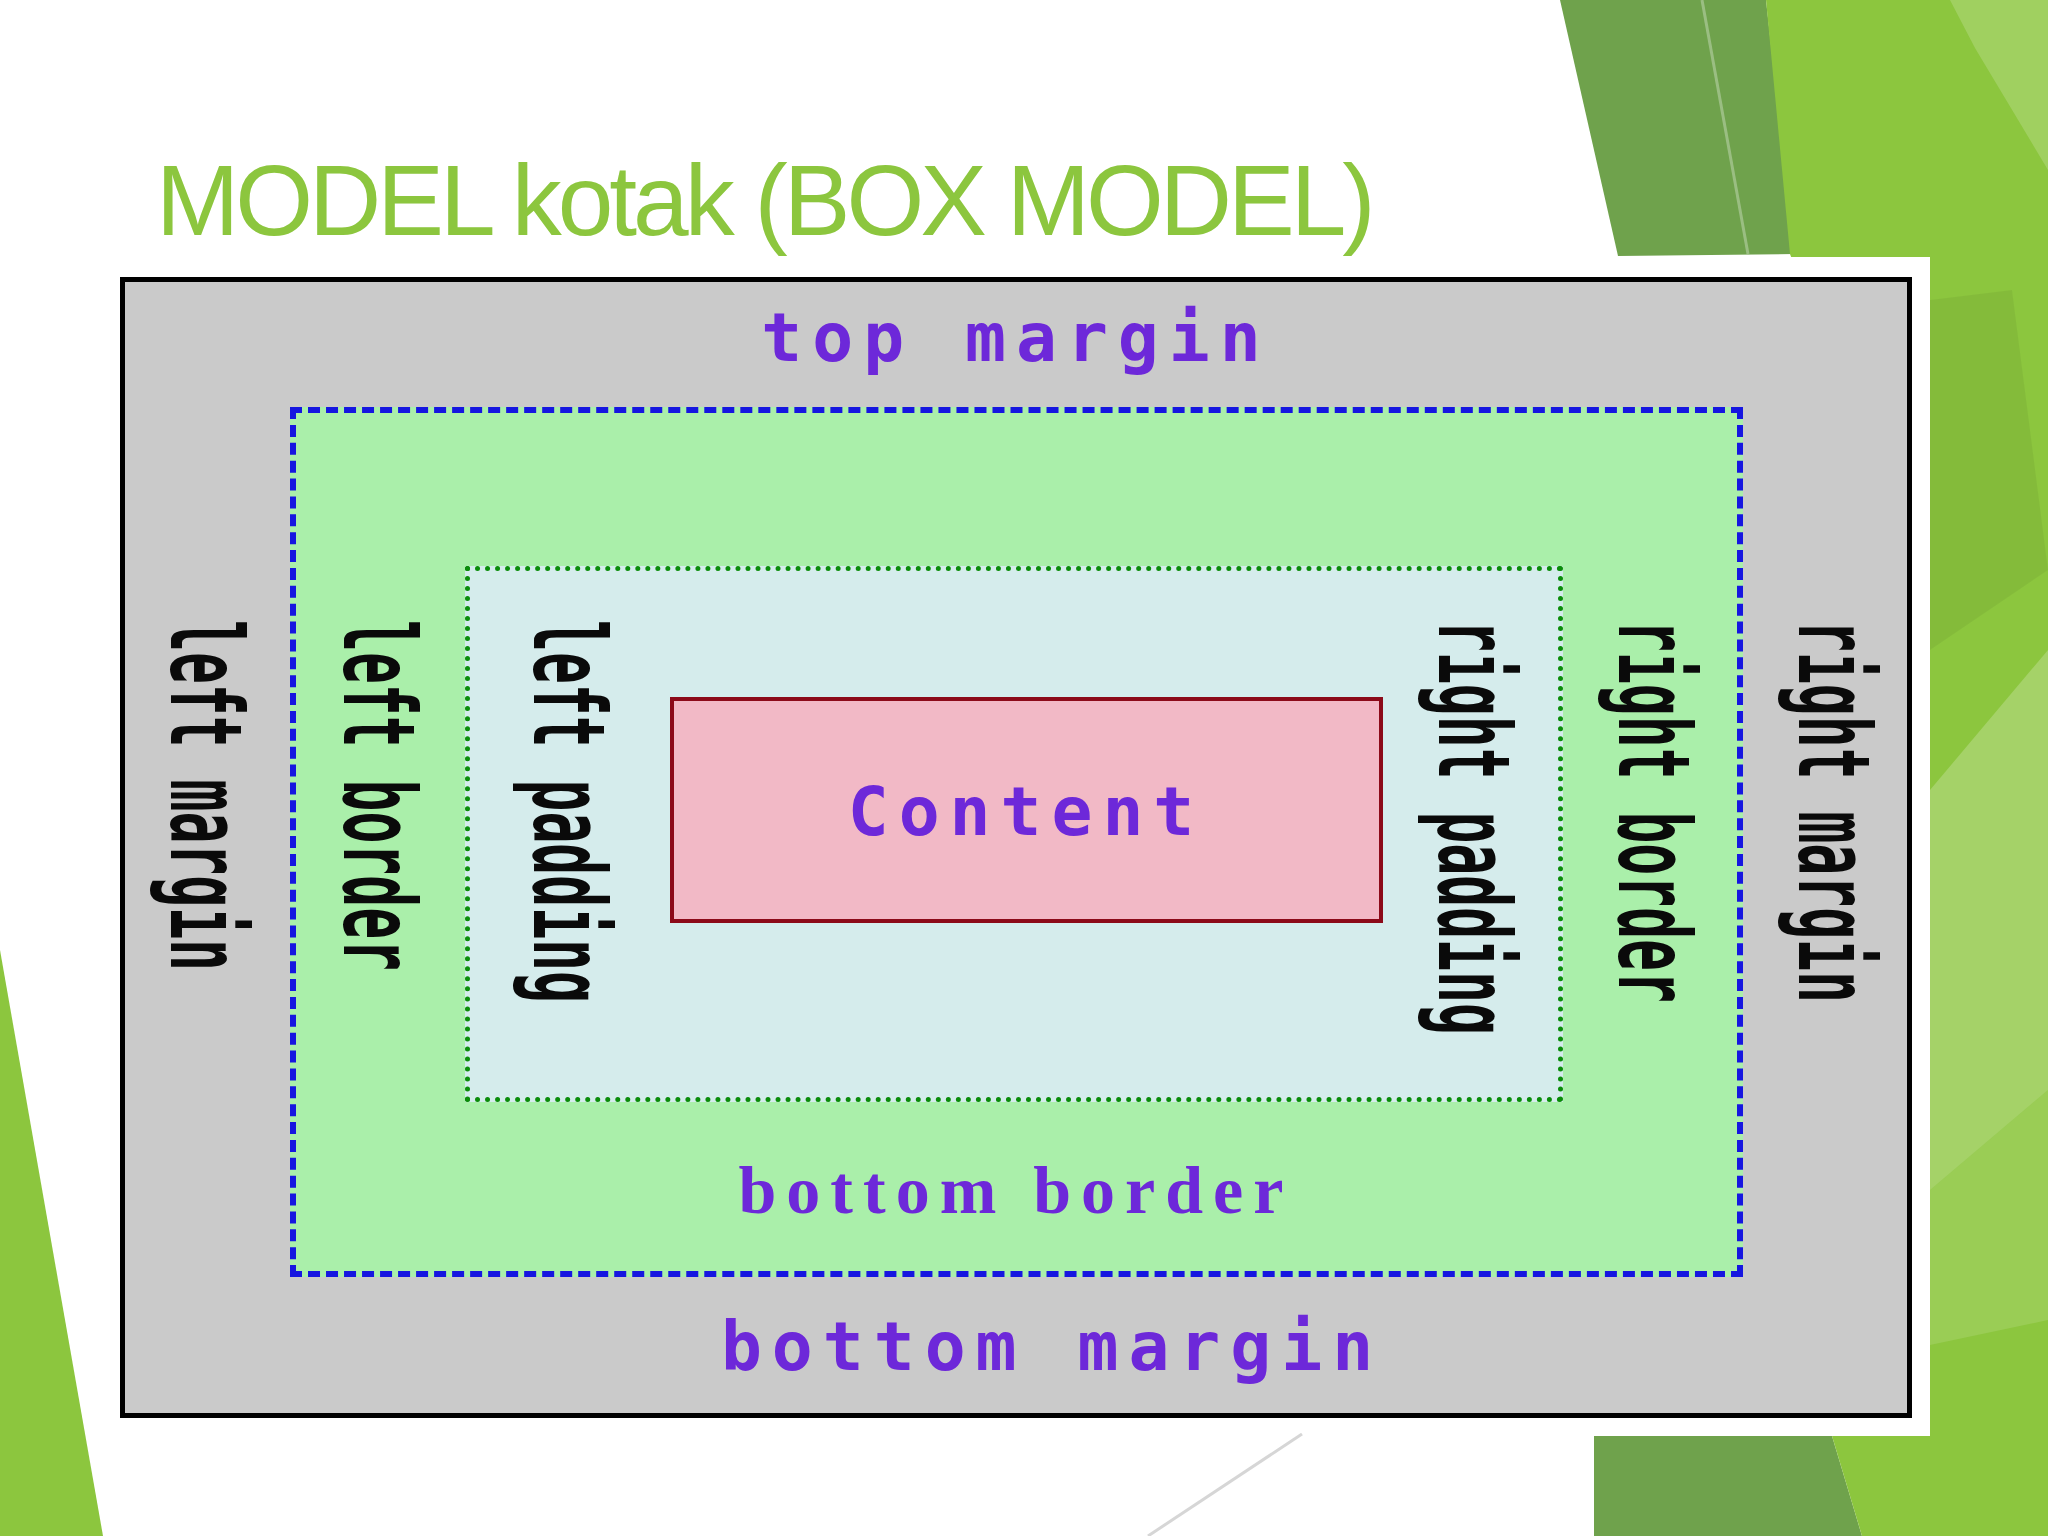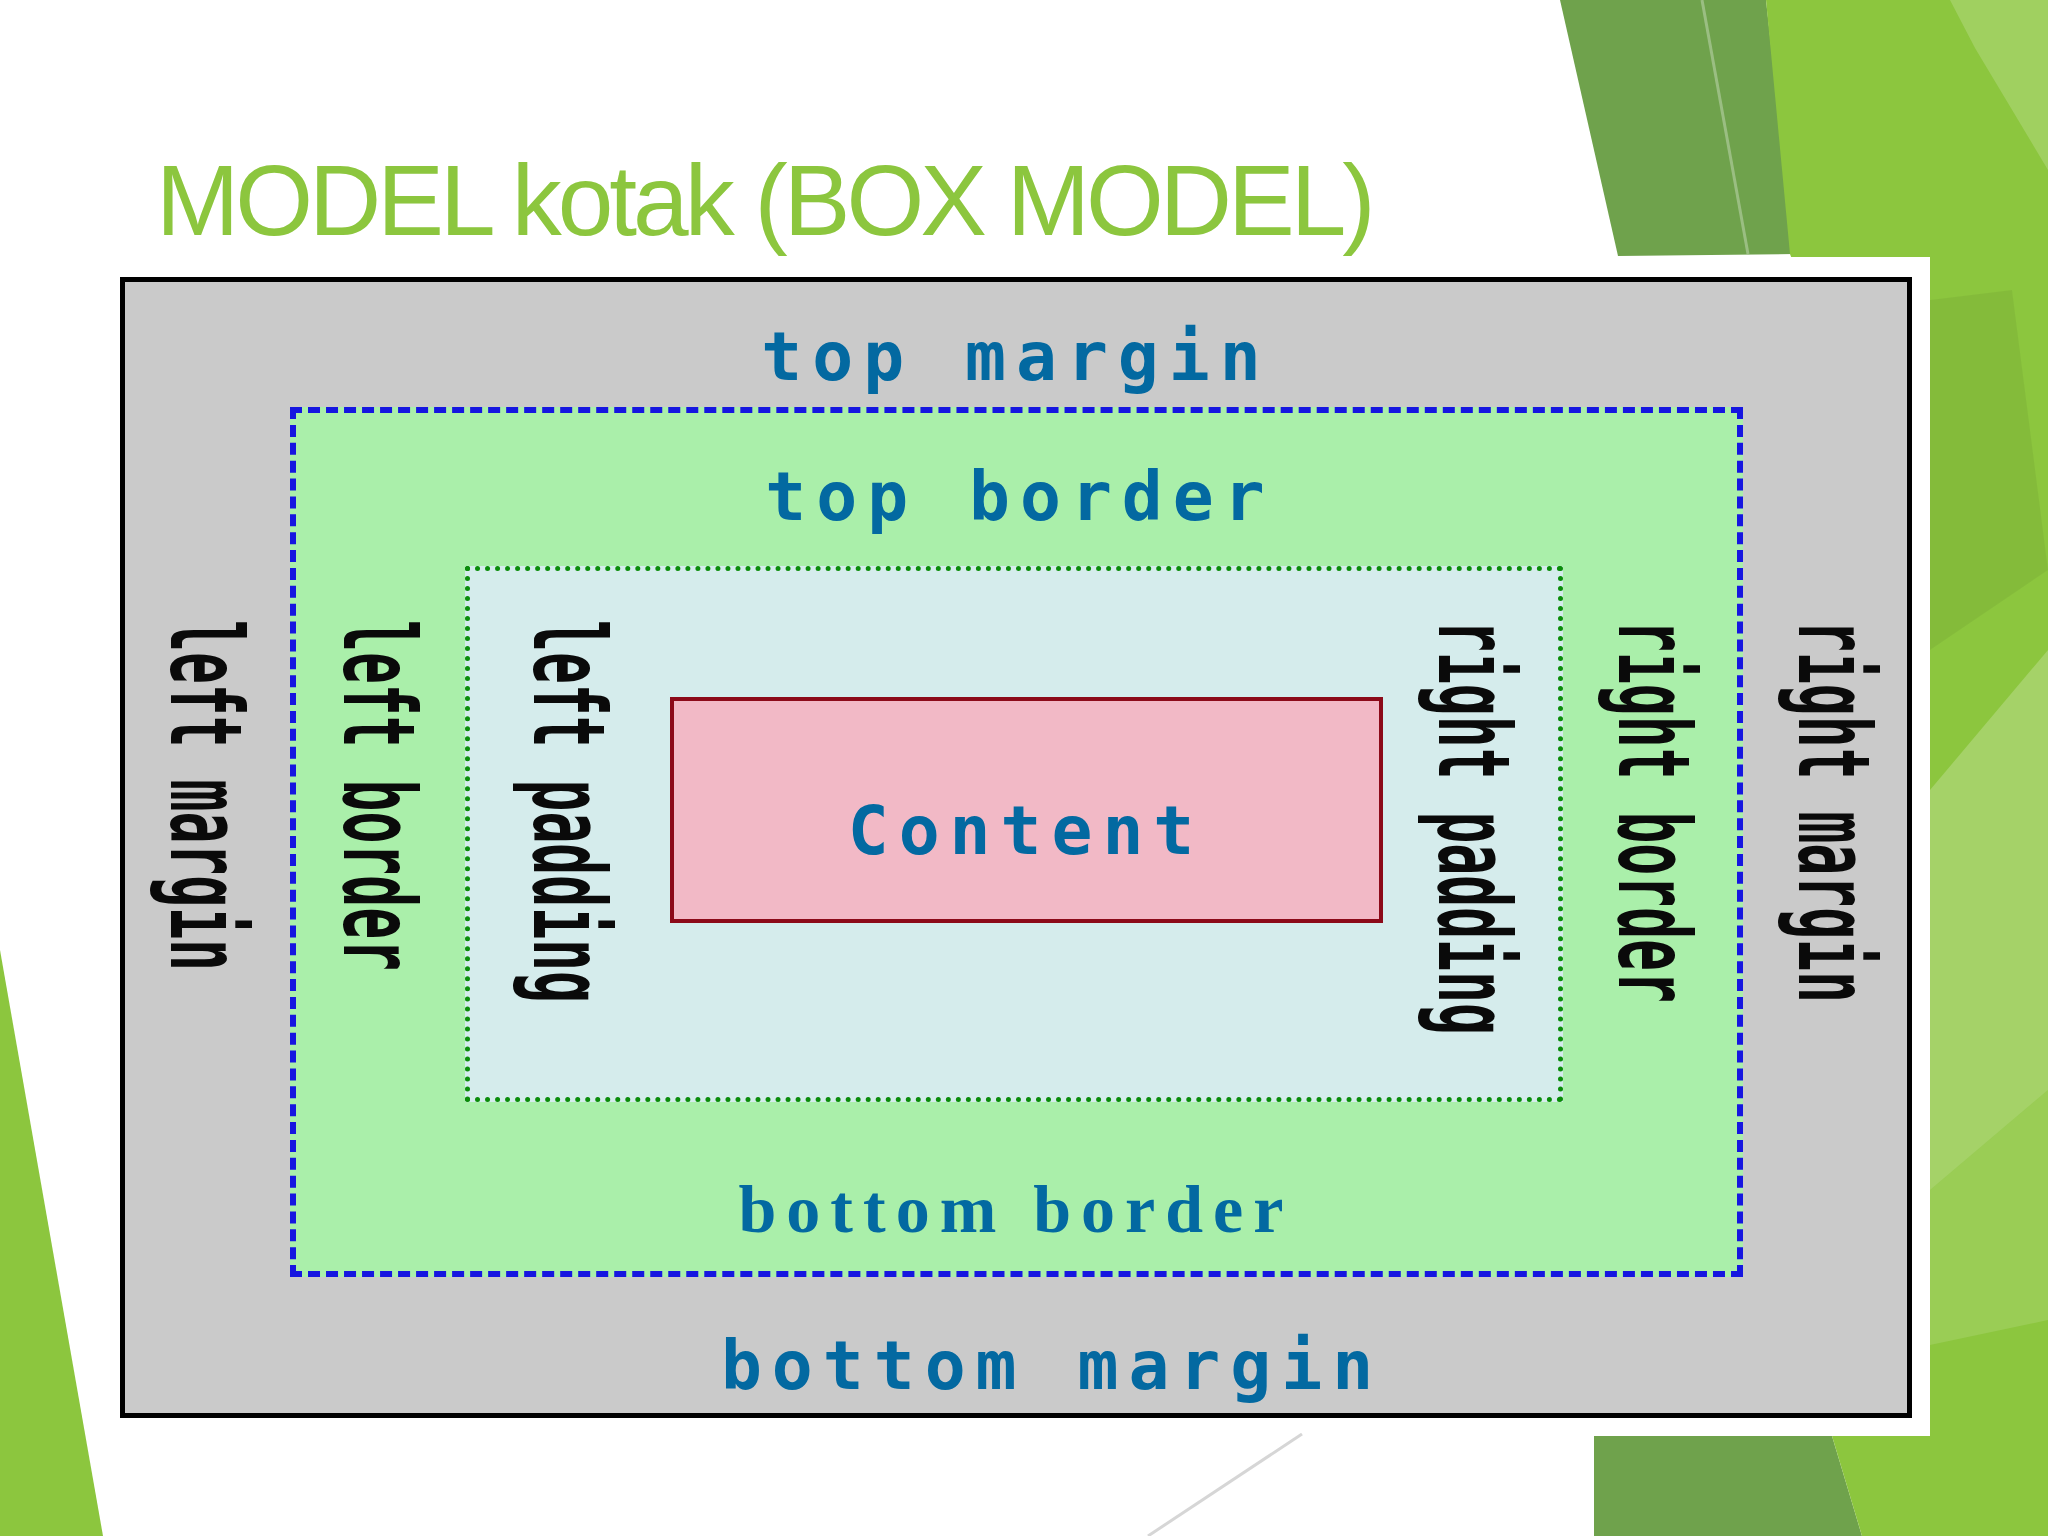--- a/index.html
+++ b/index.html
@@ -48,23 +48,22 @@
     background:#f2b9c6;border:4px solid #8c0a19;
   }
   .h-label{
     position:absolute;
     transform:translate(-50%,-50%);
     font-family:"DejaVu Sans Mono",monospace;
     font-weight:bold;
     font-size:68px;
     line-height:1;
     letter-spacing:10px;
-    color:#0369a1;
+    color:#6d28d9;
     white-space:nowrap;
-    margin-top:19px;
   }
   .v-label{
     position:absolute;
     top:620px;
     width:100px;
     writing-mode:vertical-rl;
     font-family:"DejaVu Sans Mono",monospace;
     font-weight:bold;
     font-size:100px;
     line-height:1;
@@ -98,21 +97,20 @@
   <h1 class="title">MODEL kotak (BOX MODEL)</h1>
 
   <div class="frame"></div>
 
   <div class="box margin-area"></div>
   <div class="box border-area"></div>
   <div class="box padding-area"></div>
   <div class="box content-area"></div>
 
   <div class="h-label" style="left:1016px;top:338px;">top margin</div>
-  <div class="h-label" style="left:1020px;top:478px;">top border</div>
   <div class="h-label" style="left:1026px;top:812px;">Content</div>
   <div class="h-label" style="left:1016px;top:1190px;font-family:Liberation Serif, serif;">bottom border</div>
   <div class="h-label" style="left:1052px;top:1347px;">bottom margin</div>
 
   <div class="v-label" style="left:155px;">left margin</div>
   <div class="v-label" style="left:328px;">left border</div>
   <div class="v-label" style="left:518px;">left padding</div>
   <div class="v-label" style="left:1423px;">right padding</div>
   <div class="v-label" style="left:1603px;">right border</div>
   <div class="v-label" style="left:1783px;">right margin</div>

